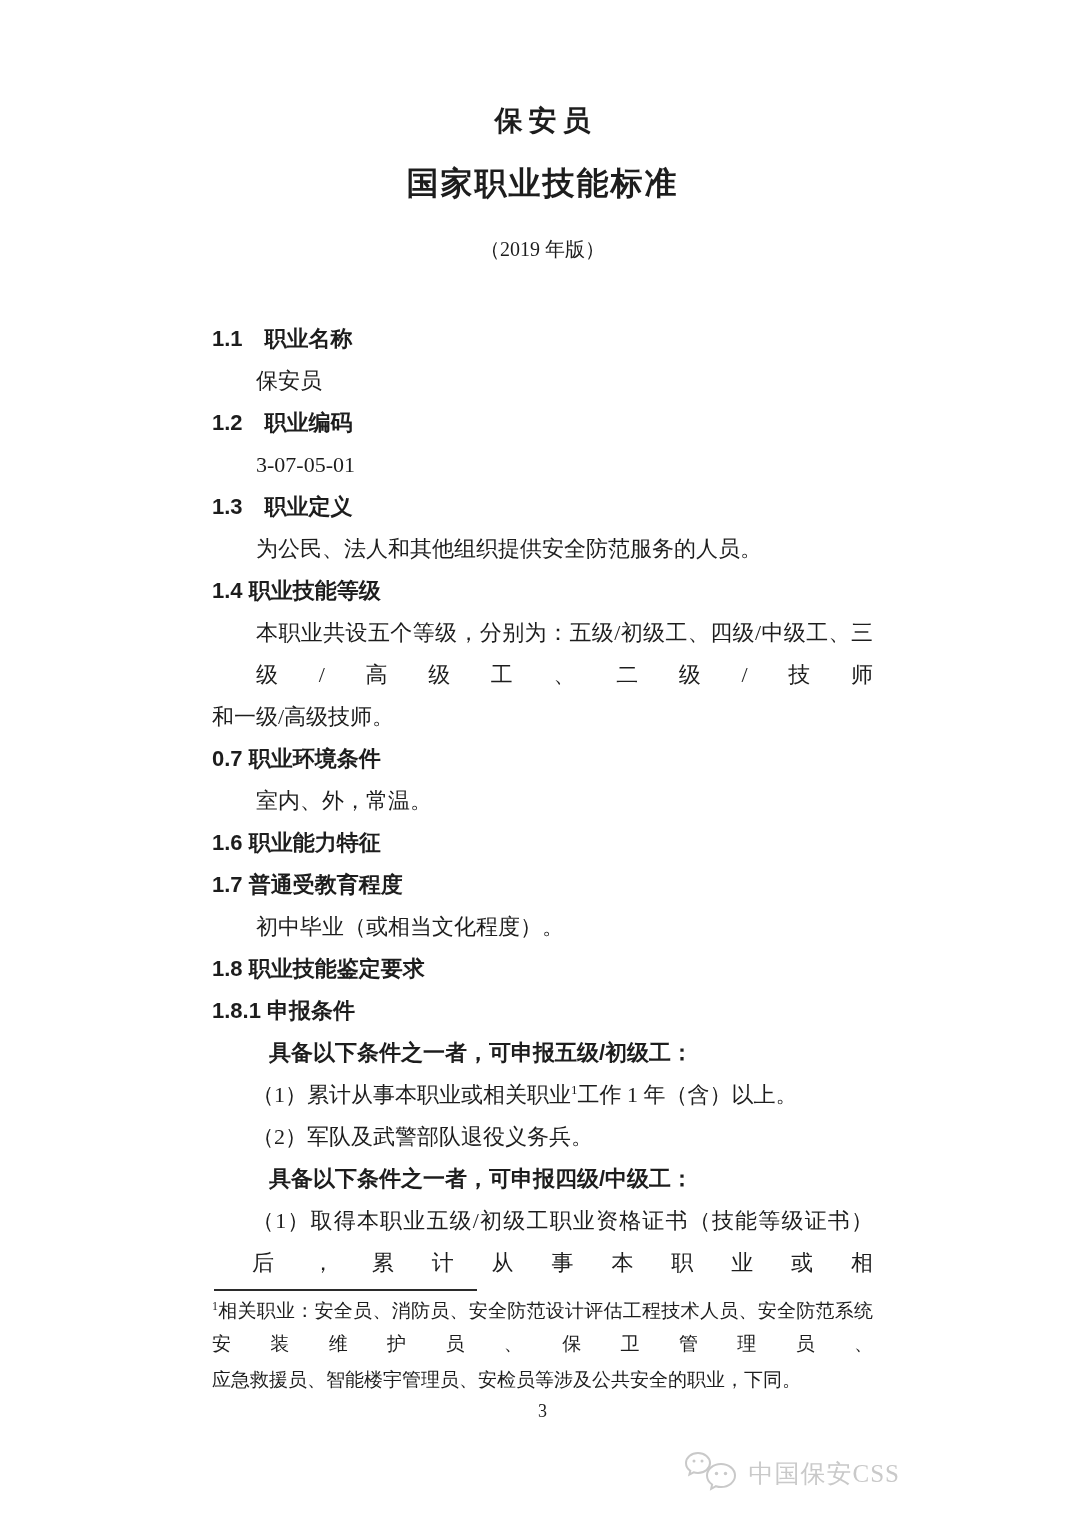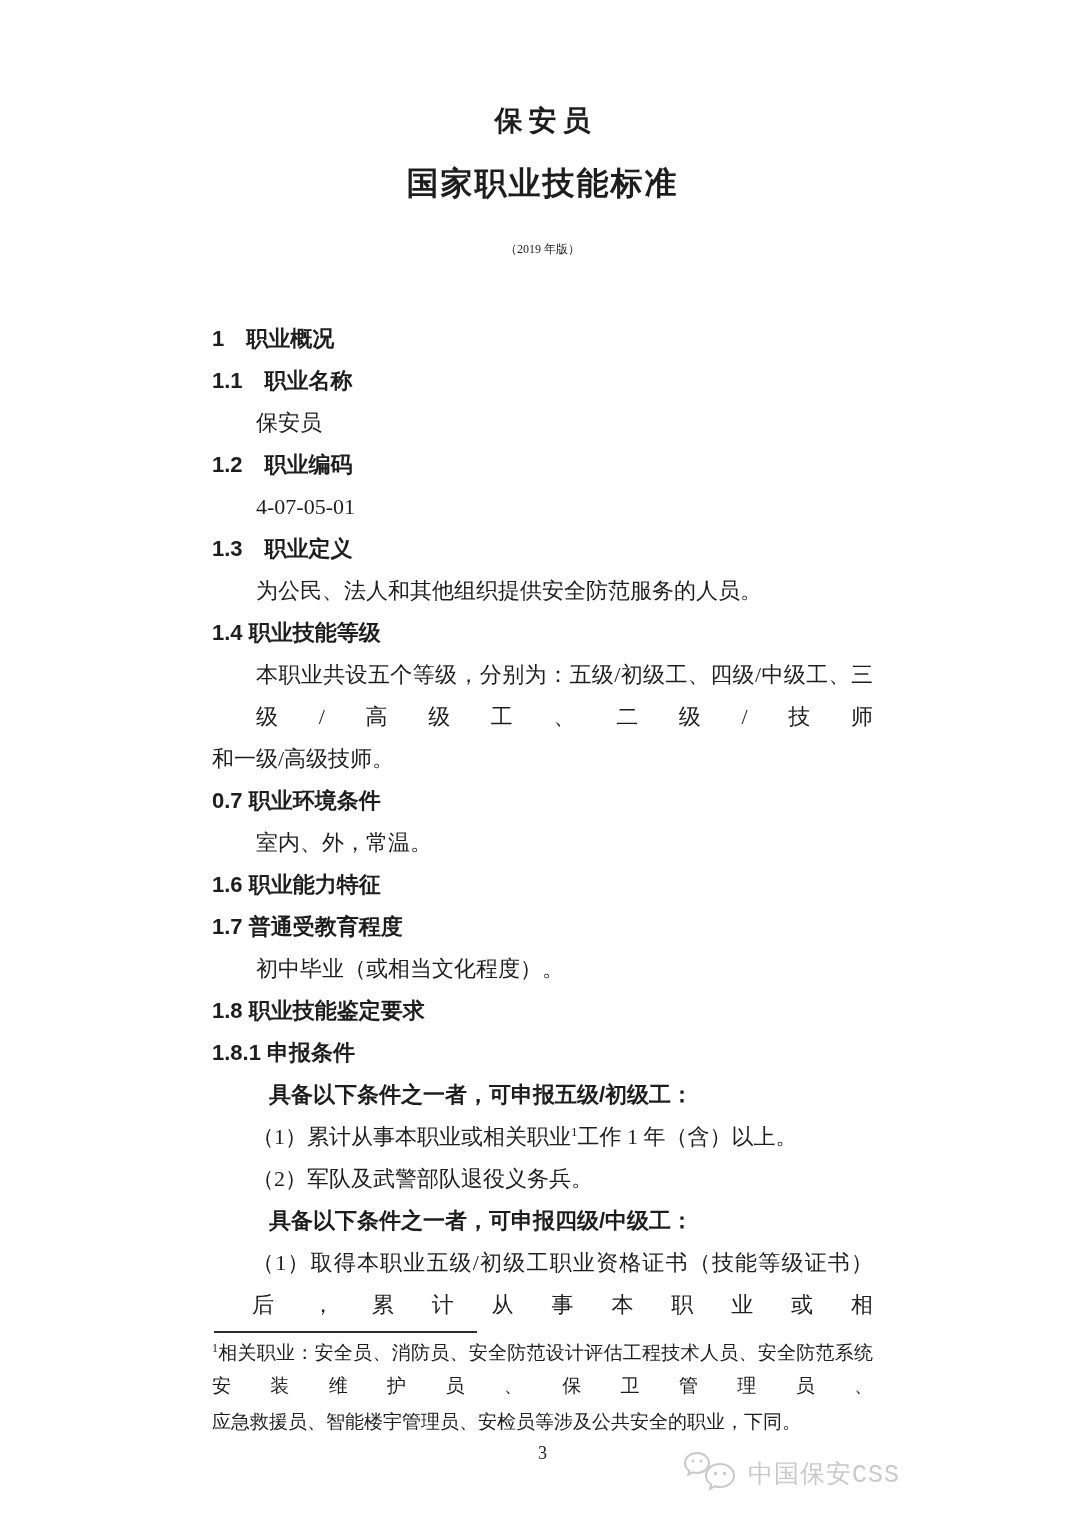--- a/index.html
+++ b/index.html
@@ -30,21 +30,21 @@
     font-family: Liberation Serif, serif;
     font-weight: 700;
     font-size: 32px;
     line-height: 46px;
     letter-spacing: 2px;
     text-align: center;
     margin: 18px 0 0 0;
   }
   .doc-edition {
     font-family: "Liberation Serif", "DejaVu Serif", serif;
-    font-size: 12px;
+    font-size: 20px;
     line-height: 30px;
     text-align: center;
     margin: 28px 0 0 0;
   }
 
   .content { margin-top: 54px; }
   .row {
     font-size: 22px;
     line-height: 42px;
     min-height: 42px;
@@ -88,43 +88,42 @@
   }
 
   .watermark {
     position: absolute;
     right: 68px;
     top: 1450px;
     display: flex;
     align-items: center;
     gap: 7px;
     color: #c9c9c9;
-    font-family: Liberation Mono, monospace;
+    font-family: Liberation Serif, serif;
     font-size: 25px;
     letter-spacing: 1px;
     text-shadow: 1px 1px 1px rgba(255,255,255,0.95);
     user-select: none;
   }
   .watermark svg { display: block; }
 </style>
 </head>
 <body>
 
 <div class="page">
 
   <h1 class="doc-title">保安员</h1>
   <h2 class="doc-subtitle">国家职业技能标准</h2>
   <div class="doc-edition">（2019 年版）</div>
 
   <div class="content">
-    <div class="row heading">1　职业概况</div>
     <div class="row heading">1.1　职业名称</div>
     <div class="row body">保安员</div>
     <div class="row heading">1.2　职业编码</div>
-    <div class="row body">4-07-05-01</div>
+    <div class="row body">3-07-05-01</div>
     <div class="row heading">1.3　职业定义</div>
     <div class="row body">为公民、法人和其他组织提供安全防范服务的人员。</div>
     <div class="row heading">1.4 职业技能等级</div>
     <div class="row body stretch">本职业共设五个等级，分别为：五级/初级工、四级/中级工、三级/高级工、二级/技师</div>
     <div class="row cont">和一级/高级技师。</div>
     <div class="row heading">0.7 职业环境条件</div>
     <div class="row body">室内、外，常温。</div>
     <div class="row heading">1.6 职业能力特征</div>
     <div class="row heading">1.7 普通受教育程度</div>
     <div class="row body">初中毕业（或相当文化程度）。</div>

